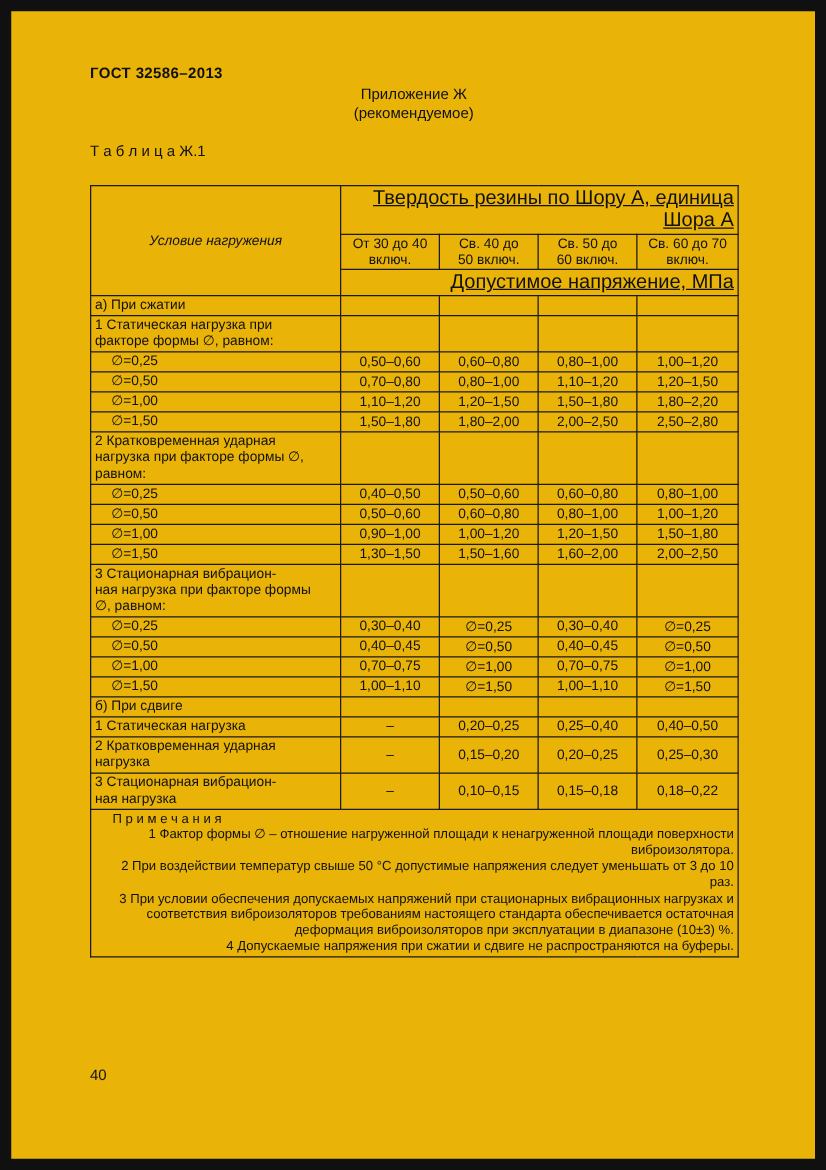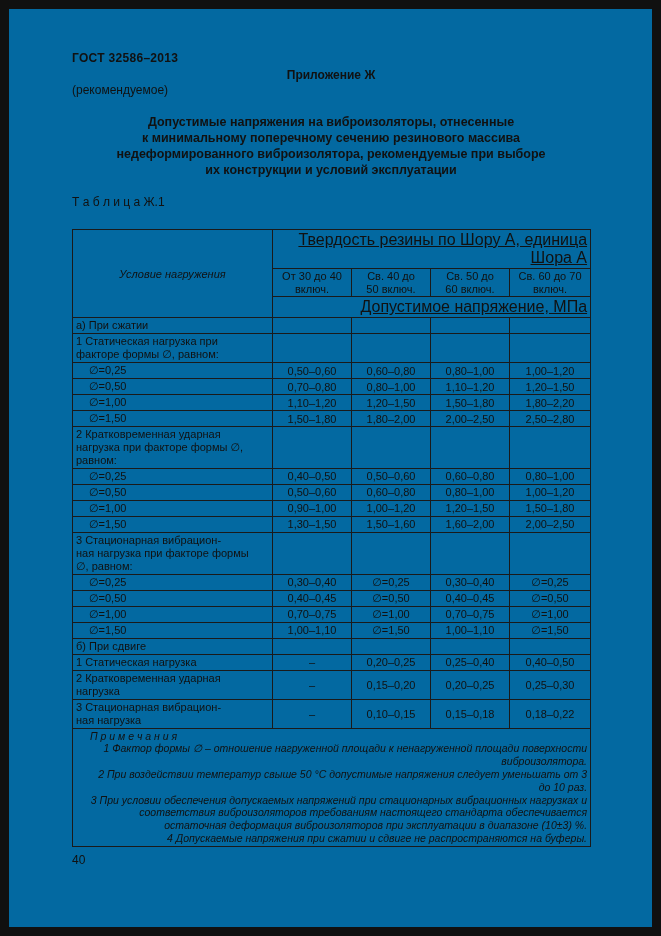--- a/index.html
+++ b/index.html
@@ -4,38 +4,38 @@
 <style>
   * { margin: 0; padding: 0; box-sizing: border-box; }
   html, body { background: #e8e8e8; }
   body {
     width: 661px; height: 936px;
     font-family: "Liberation Sans", sans-serif;
     color: #111;
   }
   .frame {
     width: 661px; height: 936px;
-    background: #0369a1;
+    background: #eab308;
     border: 9px solid #101010;
     position: relative;
     padding: 42px 62px 0 63px;
   }
   .doc-number {
     font-size: 12px;
     font-weight: bold;
     letter-spacing: 0.3px;
   }
   .appendix-heading {
     text-align: center;
     font-size: 12px;
-    font-weight: bold;
+    font-weight: normal;
     margin-top: 3px;
   }
   .appendix-type {
-    text-align: left;
+    text-align: center;
     font-size: 12px;
     margin-top: 1px;
   }
   .doc-title {
     text-align: center;
     font-weight: bold;
     font-size: 12.5px;
     line-height: 1.28;
     margin-top: 17px;
   }
@@ -64,21 +64,20 @@
     white-space: pre-line;
     line-height: 1.18;
     padding: 1px 3px 1px 5px;
   }
   td.lbl.sub { padding-left: 16px; }
   td.val { text-align: center; }
   td.notes {
     padding: 3px 6px 6px 6px;
     font-size: 10.5px;
     line-height: 1.22;
-    font-style: italic;
   }
   .notes-heading {
     text-indent: 14px;
   }
   p.note {
     text-indent: 14px;
     text-align: right;
   }
   .page-number {
     position: absolute;
@@ -89,26 +88,20 @@
 </style>
 </head>
 <body>
 
 <div class="frame">
 
   <div class="doc-number">ГОСТ  32586–2013</div>
   <div class="appendix-heading">Приложение Ж</div>
   <div class="appendix-type">(рекомендуемое)</div>
 
-  <div class="doc-title">
-    <div>Допустимые напряжения на виброизоляторы, отнесенные</div>
-    <div>к минимальному поперечному сечению резинового массива</div>
-    <div>недеформированного виброизолятора, рекомендуемые при выборе</div>
-    <div>их конструкции и условий эксплуатации</div>
-  </div>
 
   <div class="table-caption">Т а б л и ц а  Ж.1</div>
 
   <table class="main">
     <colgroup>
       <col style="width:200px">
       <col style="width:79px">
         <col style="width:79px">
         <col style="width:79px">
         <col style="width:81px">

